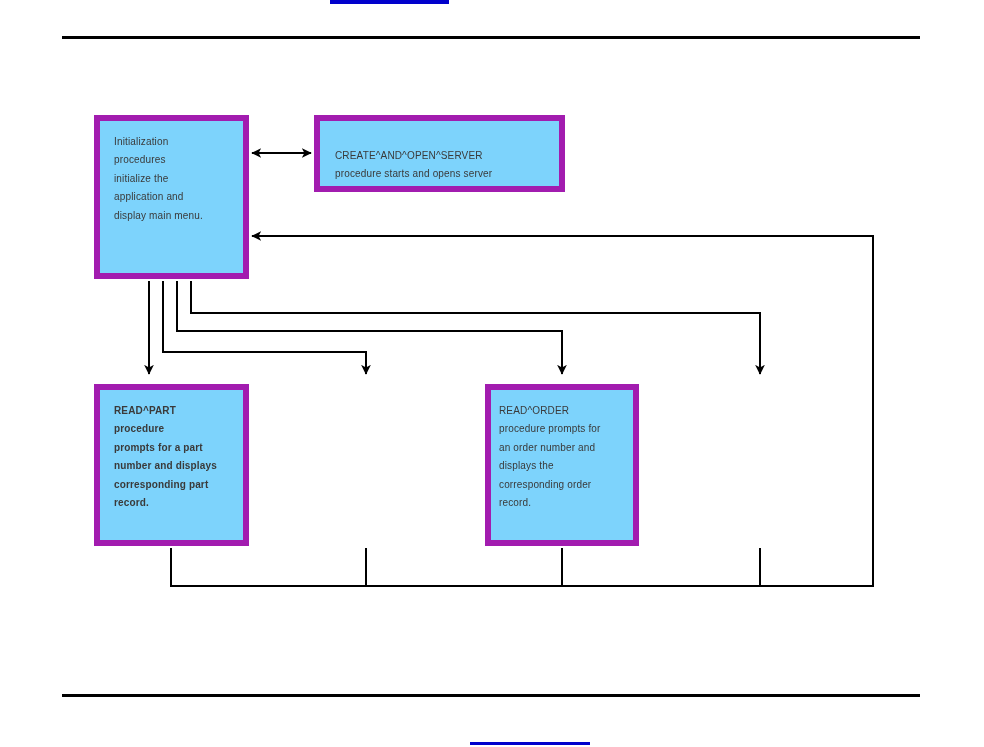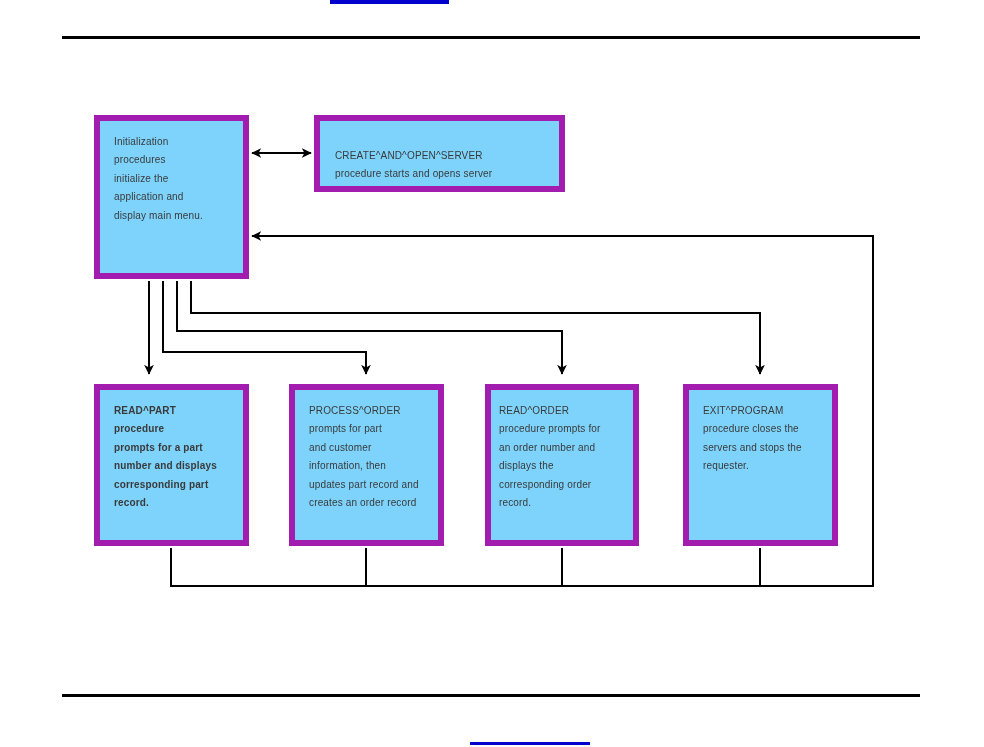--- a/index.html
+++ b/index.html
@@ -108,37 +108,27 @@
 procedure starts and opens server
 processes.</div>
 
     <div class="box" id="box-readpart">READ^PART
 procedure
 prompts for a part
 number and displays
 corresponding  part
 record.</div>
 
-    <div class="box" id="box-process">PROCESS^ORDER
-prompts for part
-and customer
-information, then
-updates part record and
-creates an order record</div>
 
     <div class="box" id="box-readorder">READ^ORDER
 procedure prompts for
 an order number and
 displays the
 corresponding order
 record.</div>
 
-    <div class="box" id="box-exit">EXIT^PROGRAM
-procedure closes the
-servers and stops the
-requester.</div>
 
   </div>
 
   <div class="rule bottom"></div>
   <div class="linkbar foot"></div>
 
 </div>
 
 </body></html>

